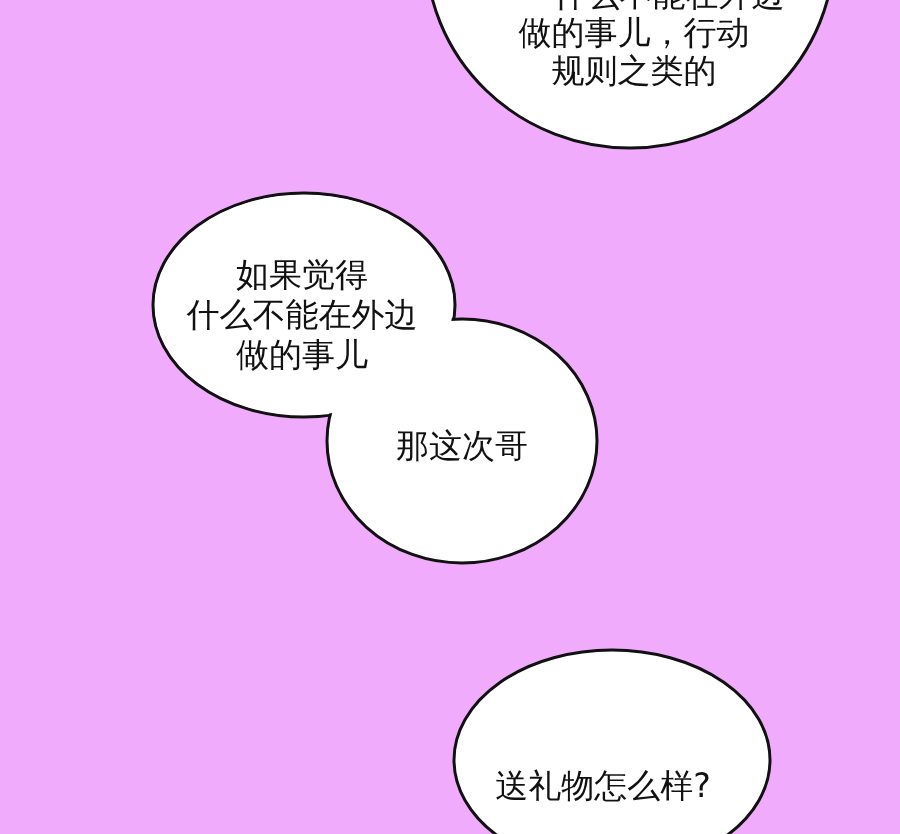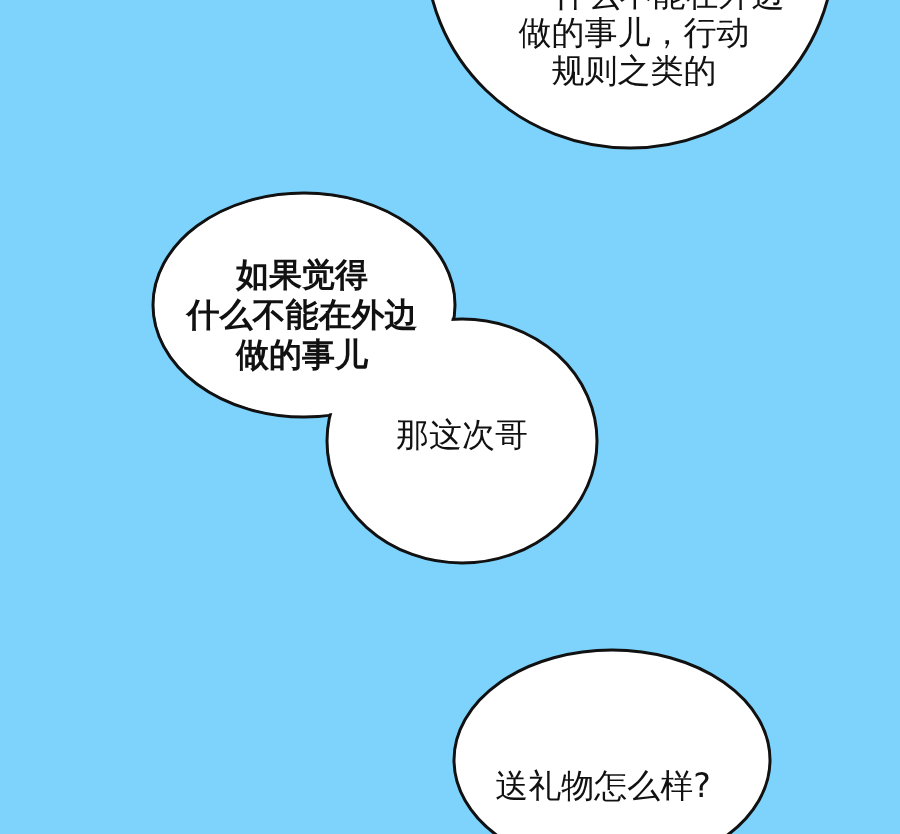--- a/index.html
+++ b/index.html
@@ -5,21 +5,21 @@
   html, body {
     margin: 0;
     padding: 0;
     background: #ffffff;
   }
   .panel {
     position: relative;
     width: 900px;
     height: 834px;
     overflow: hidden;
-    background: #7dd3fc;
+    background: #f0abfc;
     font-family: "DejaVu Sans", sans-serif;
   }
   .panel svg {
     position: absolute;
     left: 0;
     top: 0;
     display: block;
   }
   .bubble-text {
     position: absolute;
@@ -28,22 +28,22 @@
     color: #111111;
     font-size: 33px;
     white-space: nowrap;
     pointer-events: none;
   }
   .bubble-text div {
     display: block;
   }
   .t-top    { left: 474px; top: -24px; line-height: 38px; }
   .t-top .shift-r { transform: translateX(35px); }
-  .t-midleft  { left: 142px; top: 255px; line-height: 40px; font-weight: bold; }
-  .t-midright { left: 302px; top: 414px; line-height: 41px; text-align: center; }
+  .t-midleft  { left: 142px; top: 255px; line-height: 40px; }
+  .t-midright { left: 302px; top: 425px; line-height: 41px; text-align: center; }
   .t-bottom   { left: 443px; top: 757px; line-height: 42px; margin-top: 8px; }
 </style>
 </head>
 <body>
 
 <div class="panel">
 
   <svg width="900" height="834" viewBox="0 0 900 834">
 
     <ellipse cx="630" cy="-50" rx="204" ry="198" fill="#ffffff" stroke="#111111" stroke-width="3"></ellipse>

